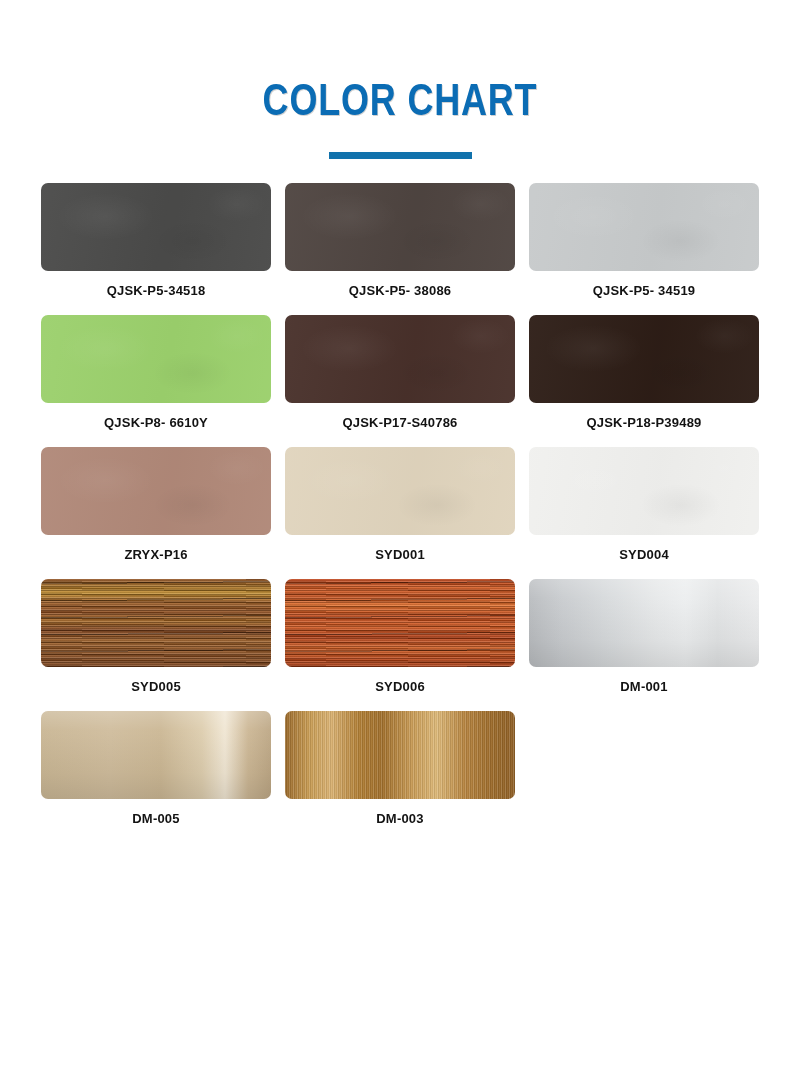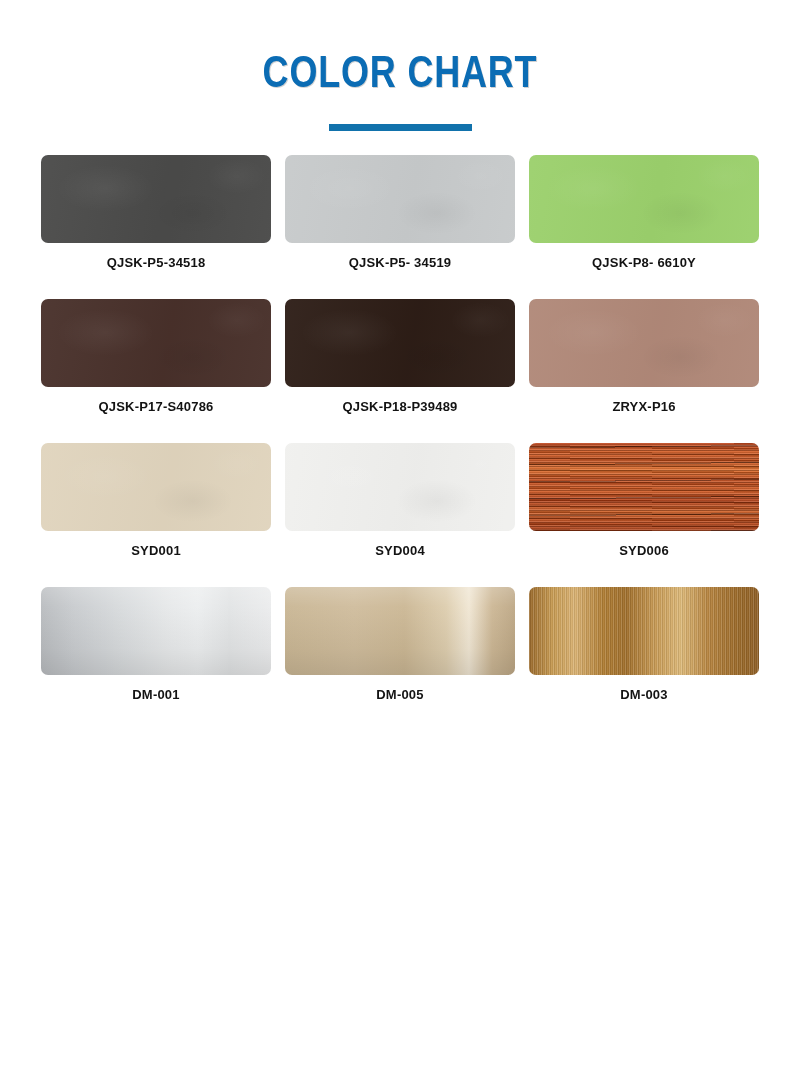--- a/index.html
+++ b/index.html
@@ -13,21 +13,21 @@
   #page {
     position: relative;
     width: 800px; height: 1079px;
     background: #ffffff;
     overflow: hidden;
   }
 
   
   .header {
     width: 100%;
-    padding-top: 48px;
+    padding-top: 76px;
     text-align: center;
   }
   .chart-title {
     font-family: "Liberation Sans", sans-serif;
     font-weight: bold;
     font-size: 45px;
     line-height: 48px;
     letter-spacing: 1px;
     color: #0b6cb4;
     transform: scaleX(0.80);
@@ -43,21 +43,21 @@
     margin: 28px auto 0 auto;
   }
 
   
   .swatch-grid {
     width: 718px;
     margin: 24px auto 0 auto;
     display: grid;
     grid-template-columns: repeat(3, 230px);
     justify-content: space-between;
-    row-gap: 28px;
+    row-gap: 16px;
   }
   .swatch-cell {
     width: 230px;
     display: flex;
     flex-direction: column;
     align-items: center;
   }
   .swatch-chip {
     width: 230px;
     height: 88px;
@@ -153,20 +153,24 @@
     <div class="chart-title">COLOR CHART</div>
     <div class="title-rule"></div>
   </div>
 
   <div class="swatch-grid">
       <div class="swatch-cell">
         <div class="swatch-chip tex-matte" style="background: rgb(74, 74, 73);"></div>
         <div class="swatch-label">QJSK-P5-34518</div>
       </div>
       <div class="swatch-cell">
+        <div class="swatch-chip tex-matte" style="background: rgb(78, 68, 64);"></div>
+        <div class="swatch-label">QJSK-P5- 38086</div>
+      </div>
+      <div class="swatch-cell">
         <div class="swatch-chip tex-matte" style="background: rgb(199, 202, 203);"></div>
         <div class="swatch-label">QJSK-P5- 34519</div>
       </div>
       <div class="swatch-cell">
         <div class="swatch-chip tex-matte" style="background: rgb(155, 208, 108);"></div>
         <div class="swatch-label">QJSK-P8- 6610Y</div>
       </div>
       <div class="swatch-cell">
         <div class="swatch-chip tex-matte" style="background: rgb(72, 48, 42);"></div>
         <div class="swatch-label">QJSK-P17-S40786</div>
@@ -181,20 +185,24 @@
       </div>
       <div class="swatch-cell">
         <div class="swatch-chip tex-matte" style="background: rgb(224, 212, 189);"></div>
         <div class="swatch-label">SYD001</div>
       </div>
       <div class="swatch-cell">
         <div class="swatch-chip tex-matte" style="background: rgb(240, 240, 238);"></div>
         <div class="swatch-label">SYD004</div>
       </div>
       <div class="swatch-cell">
+        <div class="swatch-chip tex-wood" style="background: linear-gradient(rgb(138, 74, 28) 0%, rgb(169, 112, 31) 9%, rgb(192, 138, 42) 16%, rgb(156, 90, 32) 26%, rgb(141, 74, 27) 38%, rgb(163, 99, 31) 48%, rgb(126, 63, 24) 58%, rgb(154, 90, 33) 70%, rgb(138, 76, 28) 84%, rgb(122, 63, 23) 100%);"></div>
+        <div class="swatch-label">SYD005</div>
+      </div>
+      <div class="swatch-cell">
         <div class="swatch-chip tex-wood" style="background: linear-gradient(rgb(184, 60, 18) 0%, rgb(212, 87, 28) 10%, rgb(194, 74, 22) 20%, rgb(224, 106, 36) 30%, rgb(191, 68, 19) 42%, rgb(210, 86, 27) 54%, rgb(177, 58, 16) 66%, rgb(207, 90, 30) 78%, rgb(184, 64, 15) 90%, rgb(168, 58, 16) 100%);"></div>
         <div class="swatch-label">SYD006</div>
       </div>
       <div class="swatch-cell">
         <div class="swatch-chip tex-gloss" style="background: linear-gradient(90deg, rgb(185, 188, 191) 0%, rgb(200, 203, 206) 14%, rgb(215, 218, 220) 34%, rgb(230, 232, 233) 55%, rgb(236, 238, 239) 68%, rgb(226, 228, 229) 82%, rgb(235, 236, 237) 100%);"></div>
         <div class="swatch-label">DM-001</div>
       </div>
       <div class="swatch-cell">
         <div class="swatch-chip tex-gloss" style="background: linear-gradient(90deg, rgb(201, 182, 148) 0%, rgb(207, 188, 156) 30%, rgb(203, 183, 148) 52%, rgb(221, 205, 174) 70%, rgb(240, 230, 211) 80%, rgb(204, 183, 149) 90%, rgb(189, 167, 133) 100%);"></div>
         <div class="swatch-label">DM-005</div>

